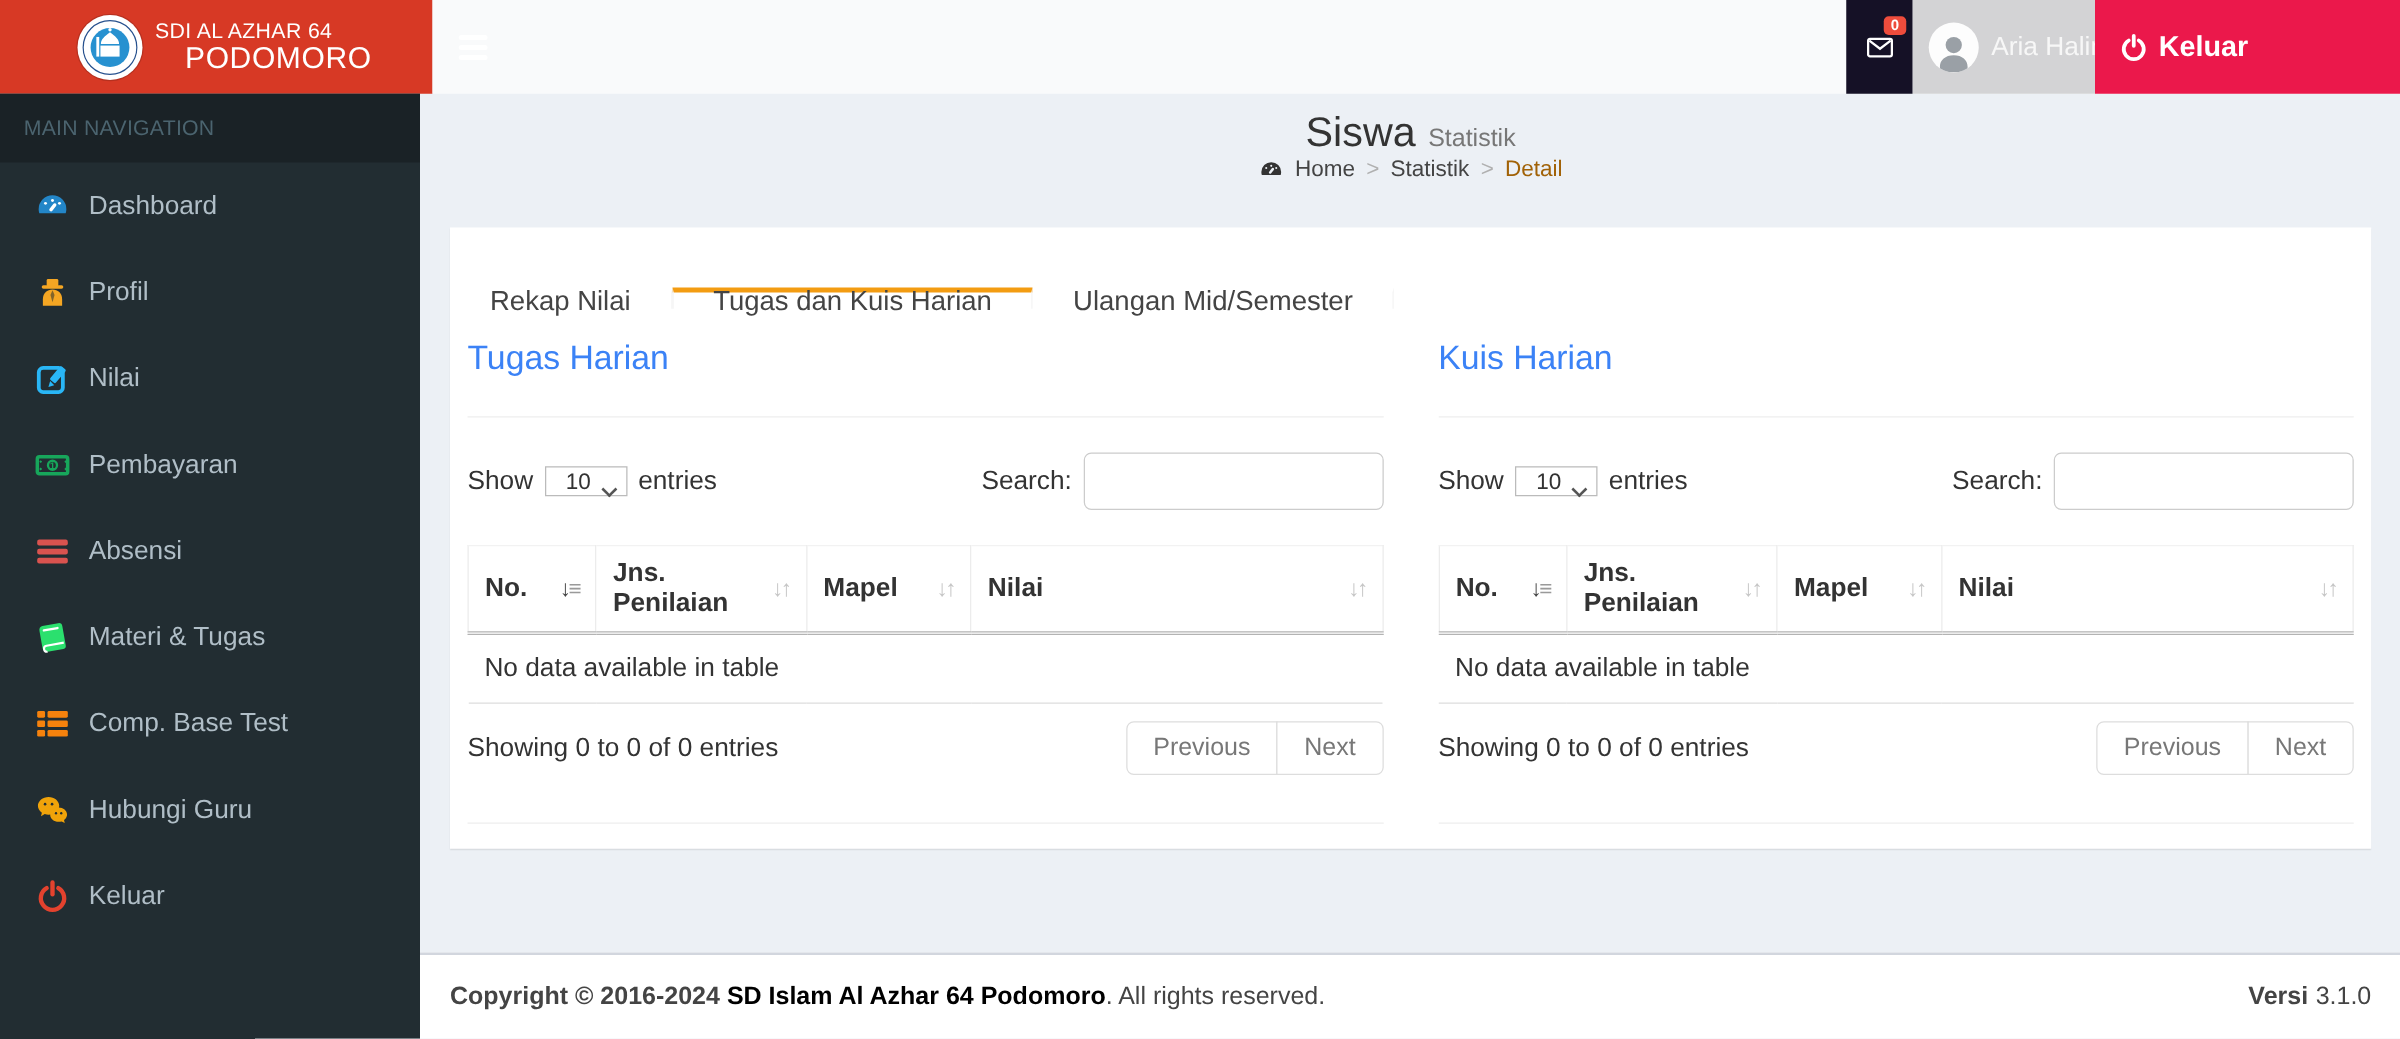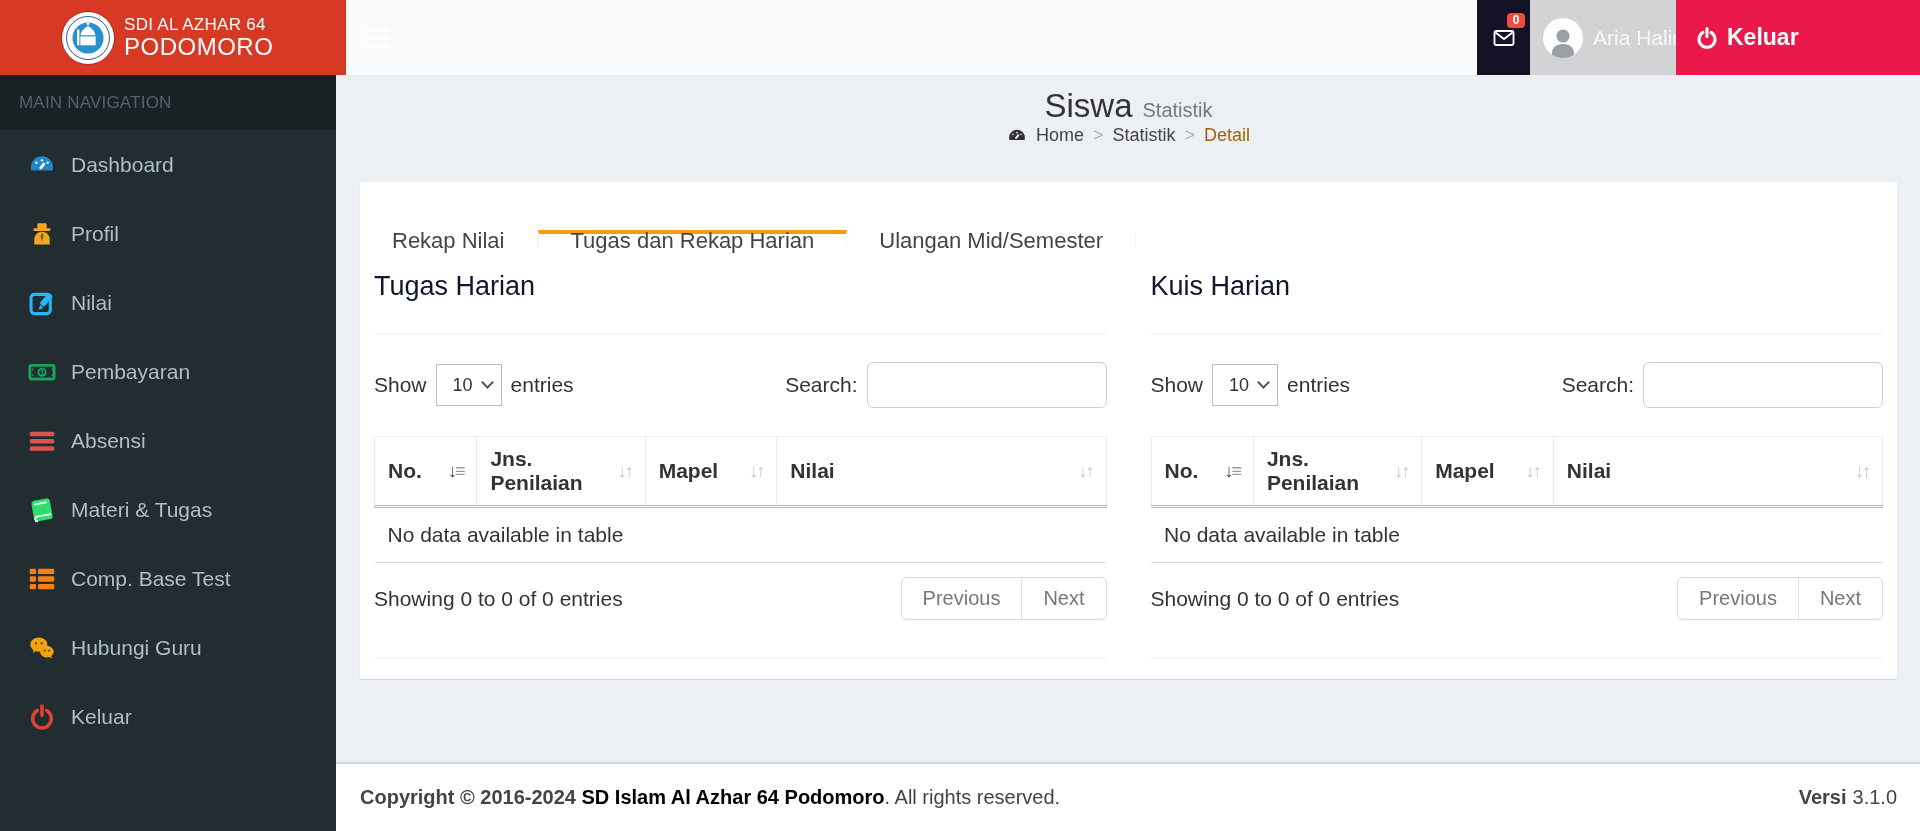--- a/index.html
+++ b/index.html
@@ -7,21 +7,21 @@
   body { font-family: "Liberation Sans", sans-serif; color:#333; background:#ecf0f5; }
   .app { width:1920px; height:831px; display:flex; flex-direction:column; }
 
   
   .topbar { height:75px; display:flex; flex:none; }
   .brand { width:346px; flex:none; background:#d73925; display:flex; align-items:center; padding-left:62px; cursor:pointer; }
   .logo-circle { width:52px; height:52px; flex:none; border-radius:50%; background:#fff; display:flex; align-items:center; justify-content:center; box-shadow:0 0 0 1px rgba(0,0,0,.15); }
   .logo-circle svg { width:46px; height:46px; }
   .brand-text { margin-left:10px; color:#fff; line-height:1.05; }
   .brand-line1 { font-size:17px; letter-spacing:.3px; }
-  .brand-line2 { font-size:24px; letter-spacing:.5px; }
+  .brand-line2 { font-size:24px; letter-spacing:.5px;margin-left:24px; }
   .navbar { flex:1; background:#f9fafb; display:flex; align-items:stretch; }
   .hamburger { width:64px; display:flex; flex-direction:column; justify-content:center; align-items:center; gap:4px; cursor:pointer; }
   .hamburger i { display:block; width:23px; height:4px; border-radius:2px; background:#ffffff; }
   .nav-spacer { flex:1; }
   .nav-msg { width:53px; background:#151126; position:relative; display:flex; align-items:center; justify-content:center; cursor:pointer; }
   .nav-msg svg { width:28px; height:24px; }
   .msg-badge { position:absolute; top:13px; right:5px; min-width:18px; height:15px; padding:0 4px; background:#ee4c3c; border-radius:4px; color:#fff; font-size:12px; font-weight:bold; line-height:15px; text-align:center; }
   .nav-user { width:146px; background:#d3d3d5; display:flex; align-items:center; padding-left:13px; gap:10px; cursor:pointer; }
   .avatar { width:40px; height:40px; border-radius:50%; background:#fdfdfd; overflow:hidden; flex:none; display:flex; align-items:flex-end; justify-content:center; }
   .avatar svg { width:34px; height:34px; }
@@ -53,28 +53,28 @@
   .bc-current { color:#a16207; }
 
   .box { margin-top:51px; background:#fff; box-shadow:0 1px 1px rgba(0,0,0,.1); }
   .tab-row { display:flex; height:65px; }
   .tab { display:flex; align-items:center; padding:0 32px; font-size:22px; color:#444; border-top:4px solid transparent; border-right:1px solid #f4f4f4; cursor:pointer;margin-top:48px; }
   .tab.active { border-top:4px solid #f39c12; border-left:1px solid #f4f4f4; font-weight:400; }
 
   .tab-content { padding:20px 14px 20px 14px; }
   .panels { display:flex; gap:44px; }
   .panel { flex:1; min-width:0; }
-  .panel-title { font-size:27px; font-weight:400; color:#0f172a; line-height:38px; margin-bottom:28px; }
+  .panel-title { font-size:27px; font-weight:400; color:#3b82f6; line-height:38px; margin-bottom:28px; }
   .hr { border:none; border-top:1px solid #eee; }
   .hr.bottom { margin-top:38px; }
 
   .dt-controls { display:flex; justify-content:space-between; align-items:center; margin-top:28px; }
   .dt-left, .dt-right { display:flex; align-items:center; gap:9px; font-size:21px; color:#333; }
   .select-wrap { position:relative; }
-  .len-select { appearance:none; -webkit-appearance:none; width:66px; height:42px; border:1px solid #bbb; border-radius:0; background:#fff; font-size:18px; color:#333; padding:0 24px 0 16px; font-family:"Liberation Sans",sans-serif; }
+  .len-select { appearance:none; -webkit-appearance:none; width:66px; height:24px; border:1px solid #bbb; border-radius:0; background:#fff; font-size:18px; color:#333; padding:0 24px 0 16px; font-family:"Liberation Sans",sans-serif; }
   .select-wrap .chev { position:absolute; right:10px; top:14px; width:9px; height:9px; border-right:2px solid #555; border-bottom:2px solid #555; transform:rotate(45deg); pointer-events:none; }
   .search-input { width:240px; height:46px; border:1px solid #ccc; border-radius:6px; background:#fff; padding:0 12px; font-size:20px; font-family:"Liberation Sans",sans-serif; }
 
   table.dt { width:100%; border-collapse:collapse; margin-top:28px; }
   table.dt th { border:1px solid #ececec; border-top-color:#f2f2f2; border-bottom:3px double #b3b3b3; padding:10px 13px; font-size:21px; color:#333; text-align:left; cursor:pointer; }
   .th-inner { display:flex; justify-content:space-between; align-items:center; gap:6px; }
   .sort-ic { font-size:18px; letter-spacing:-2px; color:#c6c6c6; white-space:nowrap; }
   .sort-ic .a1 { color:#c6c6c6; }
   .sort-ic.active .a1 { color:#444; }
   .sort-ic.active .a2 { color:#9a9a9a; }
@@ -286,21 +286,21 @@
             <span class="bc-sep">&gt;</span>
             <span class="bc-link">Statistik</span>
             <span class="bc-sep">&gt;</span>
             <span class="bc-current">Detail</span>
           </div>
         </div>
 
         <div class="box">
           <div class="tab-row">
             <div class="tab">Rekap Nilai</div>
-            <div class="tab active">Tugas dan Rekap Harian</div>
+            <div class="tab active">Tugas dan Kuis Harian</div>
             <div class="tab">Ulangan Mid/Semester</div>
           </div>
 
           <div class="tab-content">
             <div class="panels">
 
               <section class="panel">
                 <h3 class="panel-title">Tugas Harian</h3>
                 <hr class="hr">
                 <div class="dt-controls">

